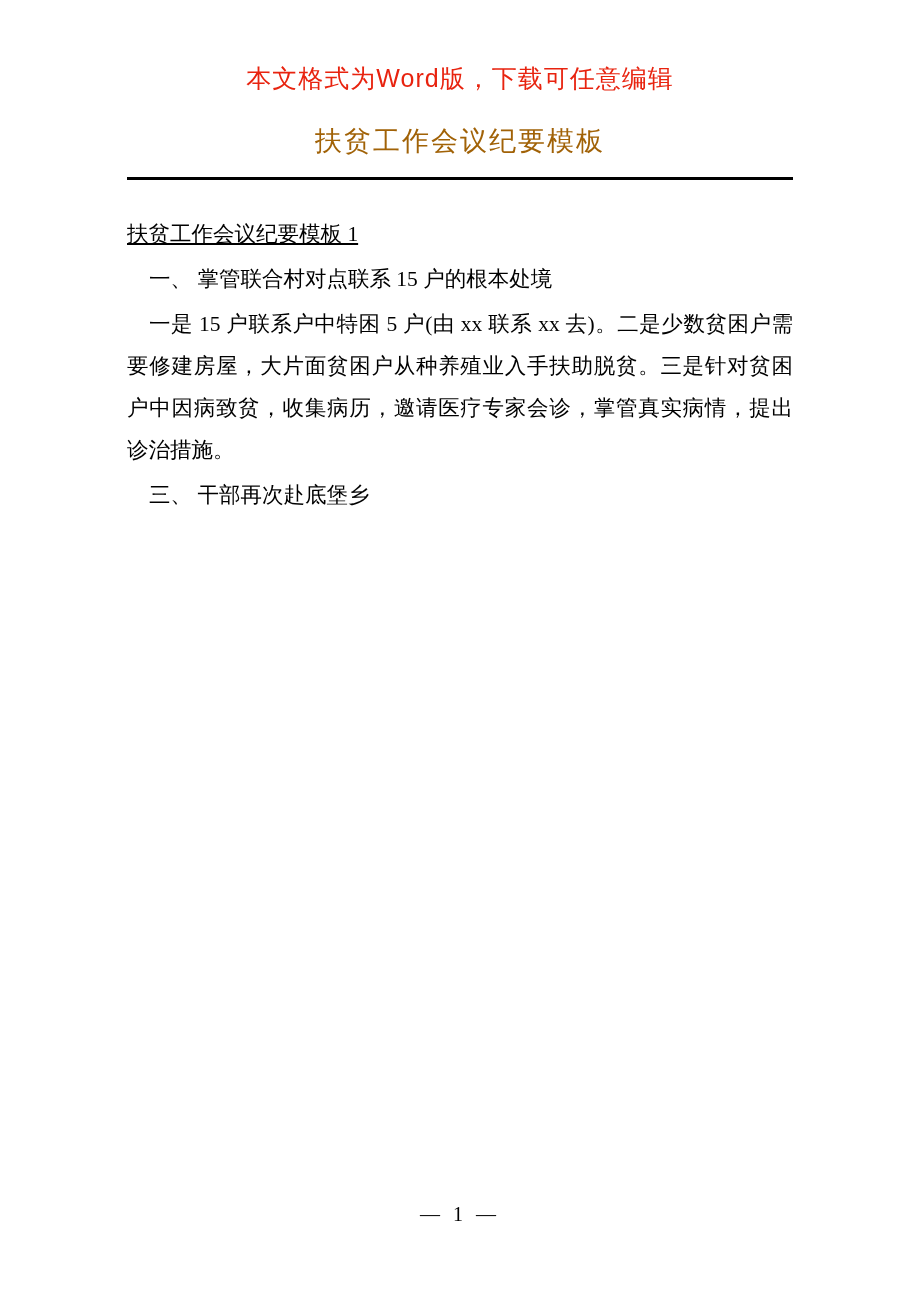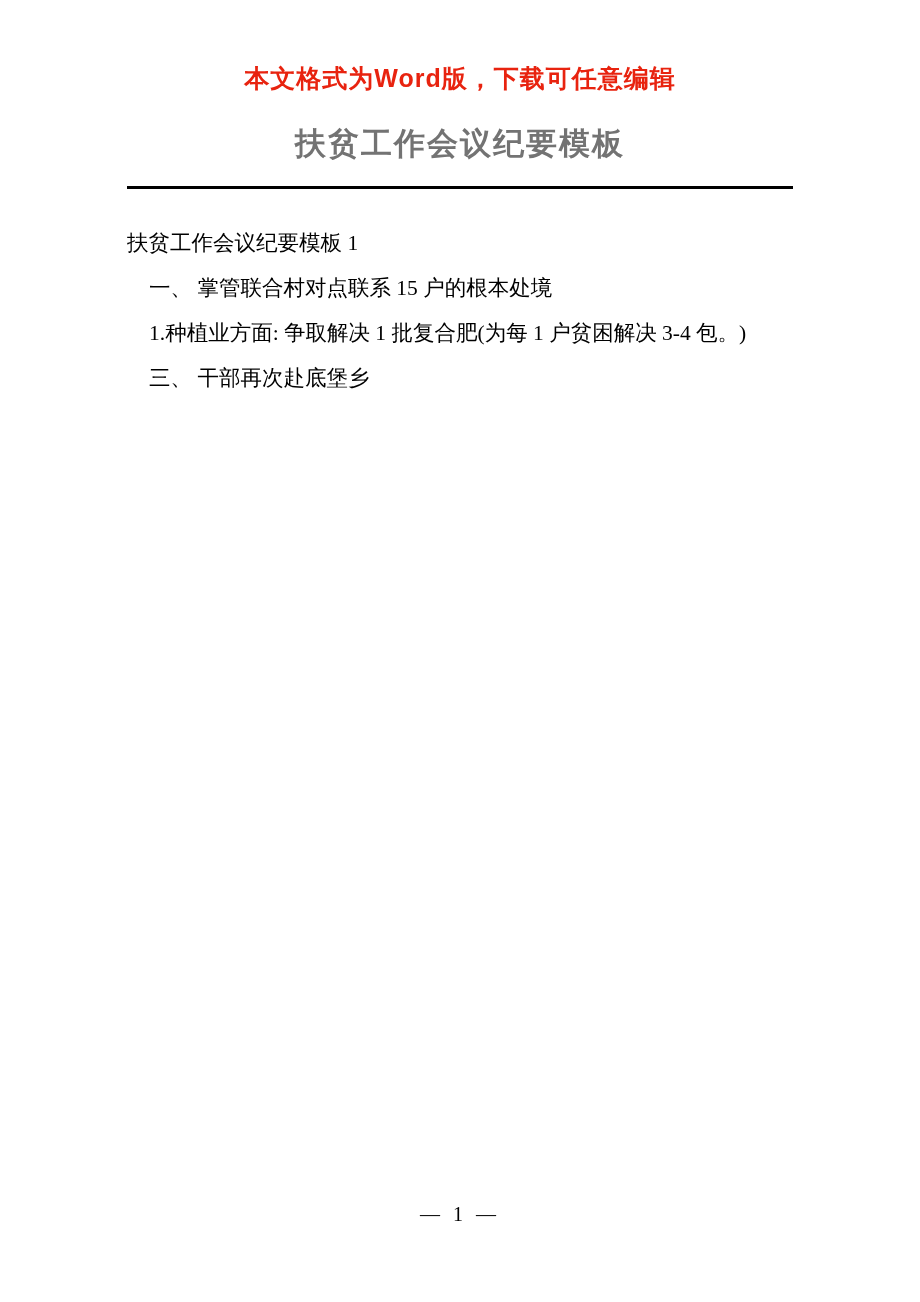--- a/index.html
+++ b/index.html
@@ -17,31 +17,31 @@
     height: 1302px;
     margin: 0 auto;
     background: #ffffff;
     overflow: hidden;
     box-sizing: border-box;
   }
   .banner {
     text-align: center;
     color: #e8230f;
     font-family: "Liberation Sans", "DejaVu Sans", sans-serif;
-    font-weight: bold;
+    font-weight: normal;
     font-size: 25px;
     letter-spacing: 1px;
     padding-top: 62px;
   }
   .doc-title {
     text-align: center;
-    color: #737373;
+    color: #a16207;
     font-family: "Liberation Sans", "DejaVu Sans", sans-serif;
-    font-size: 31px;
-    font-weight: bold;
+    font-size: 27px;
+    font-weight: normal;
     letter-spacing: 2px;
     margin-top: 28px;
   }
   .title-rule {
     width: 666px;
     margin: 14px auto 0 auto;
     border: none;
     border-top: 3px solid #000000;
     height: 0;
   }
@@ -51,20 +51,21 @@
     padding-top: 34px;
     font-size: 21.5px;
     line-height: 1.95;
     text-align: justify;
   }
   .content p {
     margin: 0 0 3px 0;
   }
   .indent1 {
     text-indent: 0;
+    text-decoration: underline;
   }
   .indent2 {
     text-indent: 22px;
   }
   .pagenum {
     position: absolute;
     left: 0;
     right: 0;
     bottom: 76px;
     text-align: center;
@@ -80,19 +81,19 @@
 
   <div class="banner">本文格式为Word版，下载可任意编辑</div>
 
   <h1 class="doc-title">扶贫工作会议纪要模板</h1>
 
   <hr class="title-rule">
 
   <div class="content">
     <p class="indent1">扶贫工作会议纪要模板 1</p>
     <p class="indent2">一、 掌管联合村对点联系 15 户的根本处境</p>
-    <p class="indent2">1.种植业方面: 争取解决 1 批复合肥(为每 1 户贫困解决 3-4 包。)</p>
+    <p class="indent2">一是 15 户联系户中特困 5 户(由 xx 联系 xx 去)。二是少数贫困户需要修建房屋，大片面贫困户从种养殖业入手扶助脱贫。三是针对贫困户中因病致贫，收集病历，邀请医疗专家会诊，掌管真实病情，提出诊治措施。</p>
     <p class="indent2">三、 干部再次赴底堡乡</p>
   </div>
 
   <div class="pagenum">— 1 —</div>
 
 </div>
 
 </body></html>

